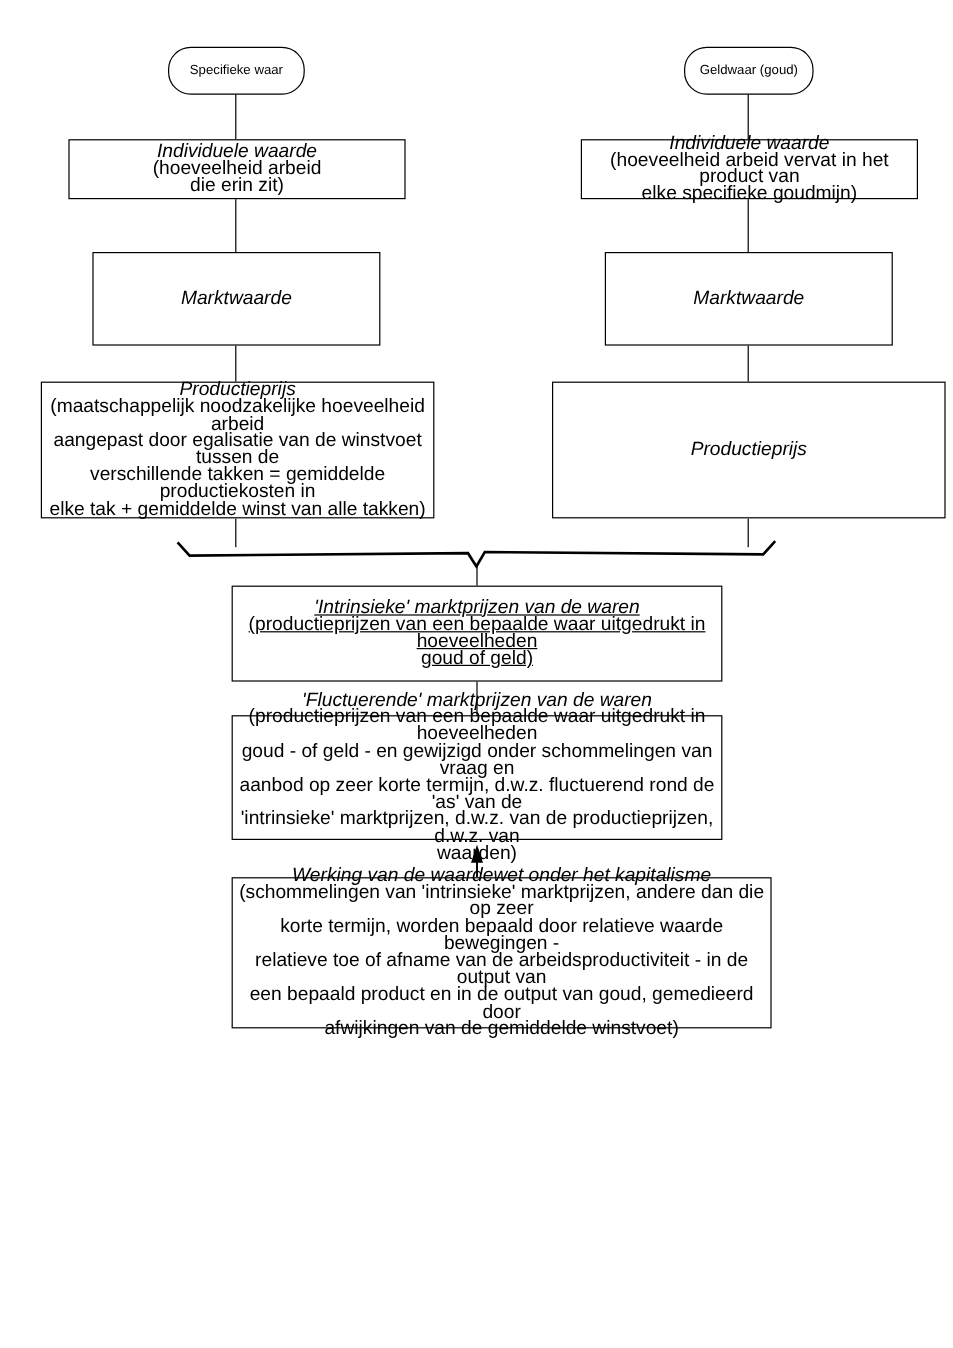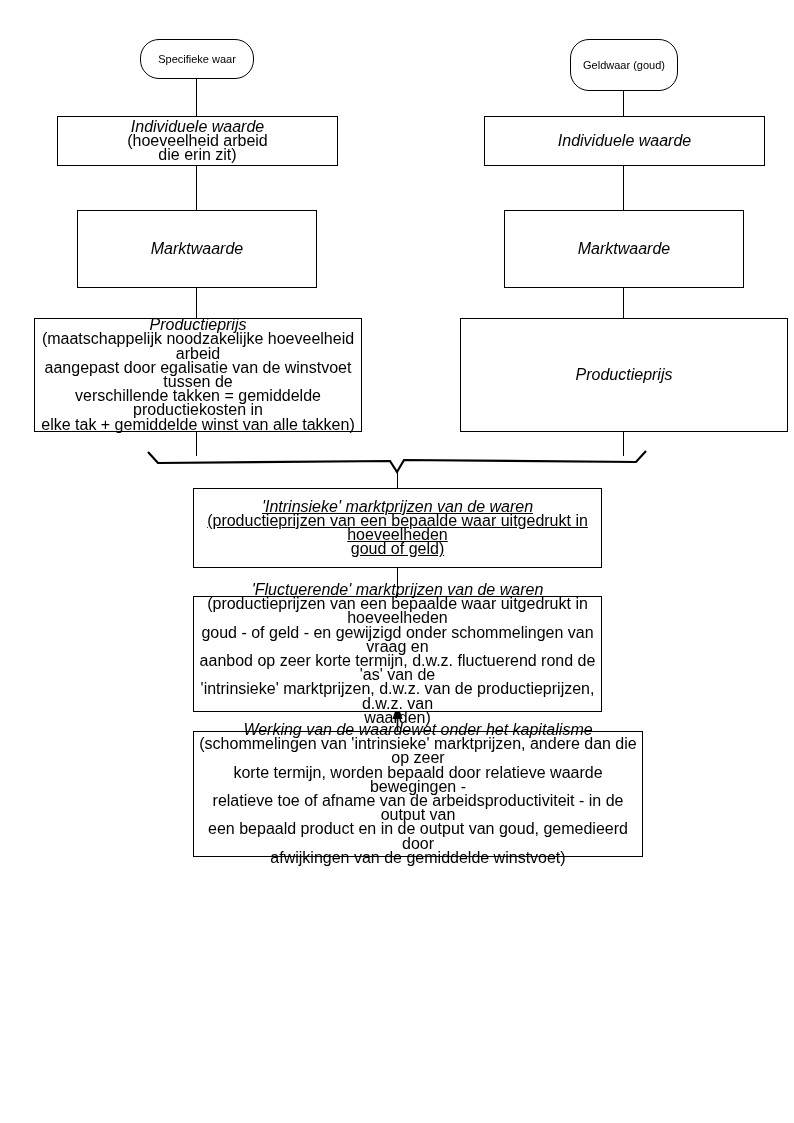--- a/index.html
+++ b/index.html
@@ -58,29 +58,29 @@
   svg.overlay {
     position: absolute;
     left: 0; top: 0;
     width: 794px;
     height: 1123px;
     z-index: 2;
     pointer-events: none;
   }
   
   #box-specifieke-waar { left: 140px; top: 39px; width: 114px; height: 40px; }
-  #box-geldwaar        { left: 570px; top: 39px; width: 108px; height: 52px; }
+  #box-geldwaar        { left: 570px; top: 39px; width: 108px; height: 40px; }
   #box-ind-waarde-l    { left: 57px;  top: 116px; width: 281px; height: 50px; }
   #box-ind-waarde-r    { left: 484px; top: 116px; width: 281px; height: 50px; }
   #box-marktwaarde-l   { left: 77px;  top: 210px; width: 240px; height: 78px; }
   #box-marktwaarde-r   { left: 504px; top: 210px; width: 240px; height: 78px; }
   #box-productieprijs-l{ left: 34px;  top: 318px; width: 328px; height: 114px; }
   #box-productieprijs-r{ left: 460px; top: 318px; width: 328px; height: 114px; }
   #box-intrinsieke     { left: 193px; top: 488px; width: 409px; height: 80px; text-decoration: underline; }
-  #box-fluctuerende    { left: 193px; top: 596px; width: 409px; height: 116px; }
+  #box-fluctuerende    { left: 193px; top: 596px; width: 409px; height: 104px; }
   #box-werking         { left: 193px; top: 731px; width: 450px; height: 126px; }
 </style>
 </head>
 <body>
 
 <div id="canvas">
 
   <div class="connector vline" style="left:196px; top:78px; height:39px;"></div>
   <div class="connector vline" style="left:623px; top:78px; height:39px;"></div>
   <div class="connector vline" style="left:196px; top:165px; height:46px;"></div>
@@ -112,20 +112,21 @@
     <div class="body">Geldwaar (goud)</div>
   </div>
 
   <div class="box" id="box-ind-waarde-l">
     <div class="ttl">Individuele waarde</div>
     <div class="body">(hoeveelheid arbeid<br>die erin zit)</div>
   </div>
 
   <div class="box" id="box-ind-waarde-r">
     <div class="ttl">Individuele waarde</div>
+    <div class="body">(hoeveelheid arbeid vervat in het product van<br>elke specifieke goudmijn)</div>
   </div>
 
   <div class="box" id="box-marktwaarde-l">
     <div class="ttl">Marktwaarde</div>
   </div>
 
   <div class="box" id="box-marktwaarde-r">
     <div class="ttl">Marktwaarde</div>
   </div>
 

